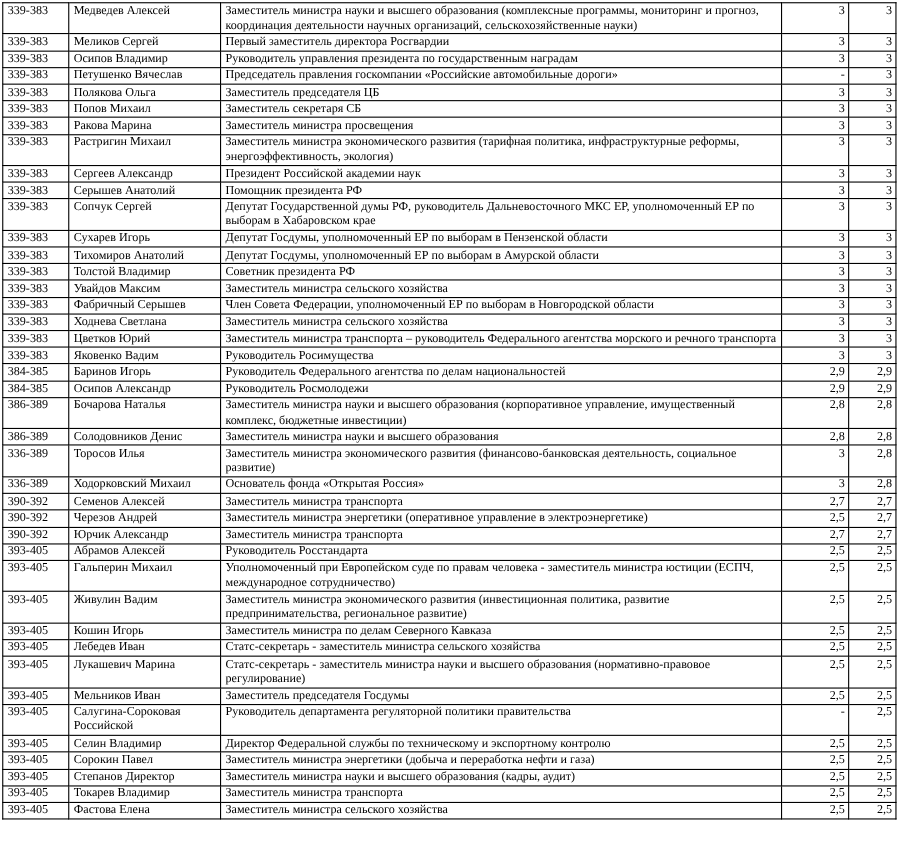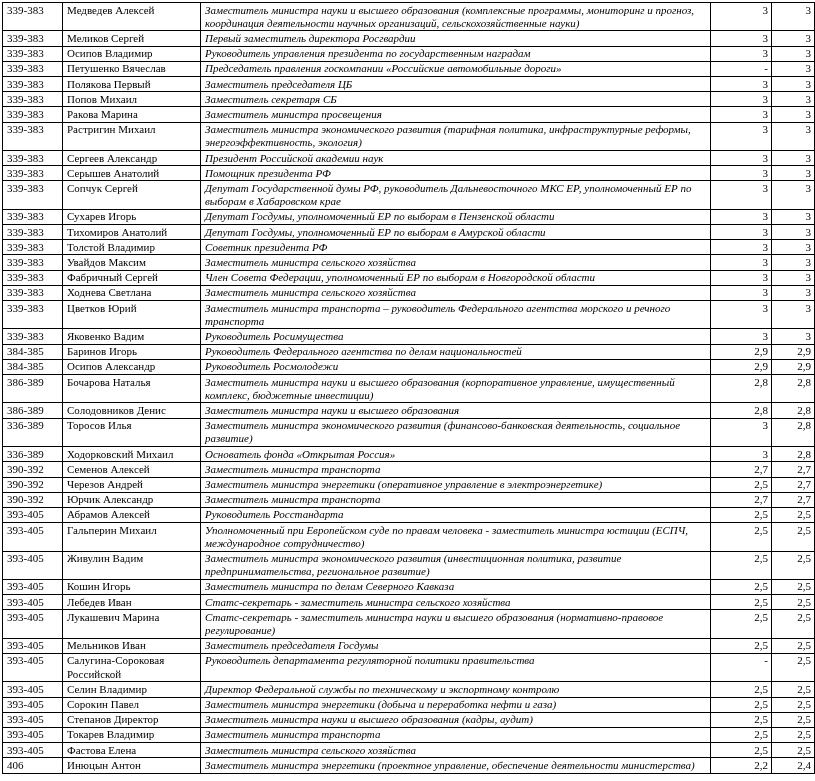--- a/index.html
+++ b/index.html
@@ -30,21 +30,21 @@
     font-size: 11px;
     line-height: 13.2px;
     color: #000000;
     vertical-align: top;
     padding: 0.5px 3px 0.5px 4px;
     overflow: hidden;
     word-wrap: break-word;
   }
   td.rank-cell   { padding-left: 6px; }
   td.name-cell   { padding-left: 5px; margin-left: 28px; }
-  td.pos-cell    { padding-left: 4px; padding-right: 6px; font-style: italic; }
+  td.pos-cell    { padding-left: 4px; padding-right: 6px; }
   td.score-cell  { text-align: right; padding-right: 7px; }
 </style>
 </head>
 <body>
 
 <div class="page">
   <table class="ranking">
     <colgroup>
       <col style="width:60px">
       <col style="width:138px">
@@ -76,21 +76,21 @@
         </tr>
         <tr>
           <td class="rank-cell">339-383</td>
           <td class="name-cell">Петушенко Вячеслав</td>
           <td class="pos-cell">Председатель правления госкомпании «Российские автомобильные дороги»</td>
           <td class="score-cell">-</td>
           <td class="score-cell">3</td>
         </tr>
         <tr>
           <td class="rank-cell">339-383</td>
-          <td class="name-cell">Полякова Первый</td>
+          <td class="name-cell">Полякова Ольга</td>
           <td class="pos-cell">Заместитель председателя ЦБ</td>
           <td class="score-cell">3</td>
           <td class="score-cell">3</td>
         </tr>
         <tr>
           <td class="rank-cell">339-383</td>
           <td class="name-cell">Попов Михаил</td>
           <td class="pos-cell">Заместитель секретаря СБ</td>
           <td class="score-cell">3</td>
           <td class="score-cell">3</td>
@@ -153,21 +153,21 @@
         </tr>
         <tr>
           <td class="rank-cell">339-383</td>
           <td class="name-cell">Увайдов Максим</td>
           <td class="pos-cell">Заместитель министра сельского хозяйства</td>
           <td class="score-cell">3</td>
           <td class="score-cell">3</td>
         </tr>
         <tr>
           <td class="rank-cell">339-383</td>
-          <td class="name-cell">Фабричный Сергей</td>
+          <td class="name-cell">Фабричный Серышев</td>
           <td class="pos-cell">Член Совета Федерации, уполномоченный ЕР по выборам в Новгородской области</td>
           <td class="score-cell">3</td>
           <td class="score-cell">3</td>
         </tr>
         <tr>
           <td class="rank-cell">339-383</td>
           <td class="name-cell">Ходнева Светлана</td>
           <td class="pos-cell">Заместитель министра сельского хозяйства</td>
           <td class="score-cell">3</td>
           <td class="score-cell">3</td>
@@ -333,22 +333,15 @@
           <td class="score-cell">2,5</td>
           <td class="score-cell">2,5</td>
         </tr>
         <tr>
           <td class="rank-cell">393-405</td>
           <td class="name-cell">Фастова Елена</td>
           <td class="pos-cell">Заместитель министра сельского хозяйства</td>
           <td class="score-cell">2,5</td>
           <td class="score-cell">2,5</td>
         </tr>
-        <tr>
-          <td class="rank-cell">406</td>
-          <td class="name-cell">Инюцын Антон</td>
-          <td class="pos-cell">Заместитель министра энергетики (проектное управление, обеспечение деятельности министерства)</td>
-          <td class="score-cell">2,2</td>
-          <td class="score-cell">2,4</td>
-        </tr>
       </tbody>
   </table>
 </div>
 
 </body></html>

